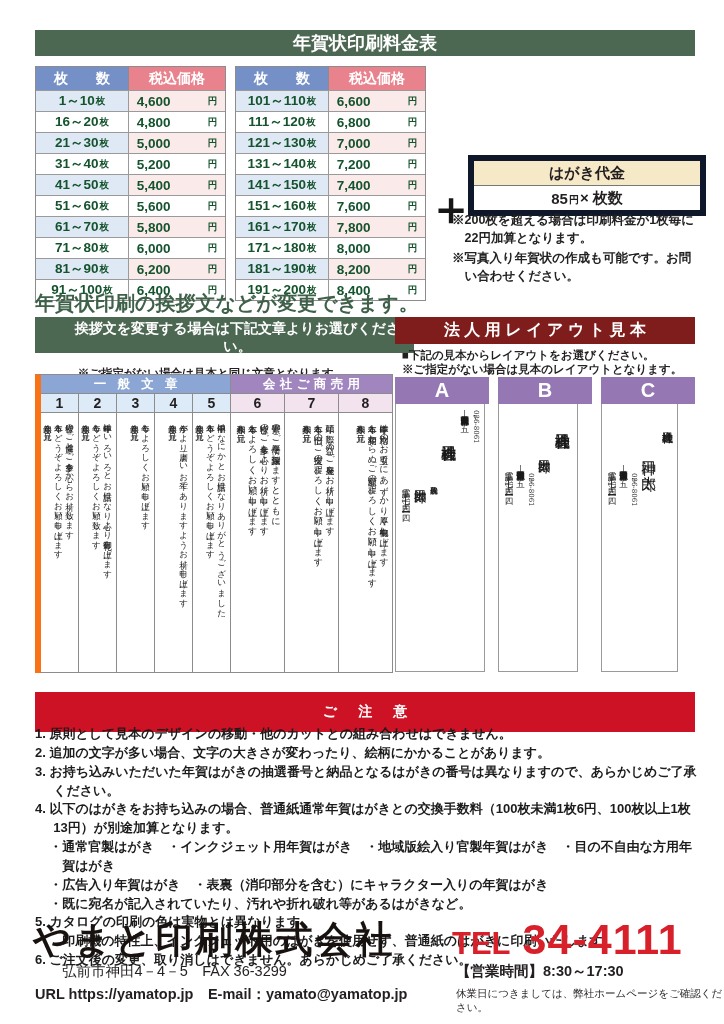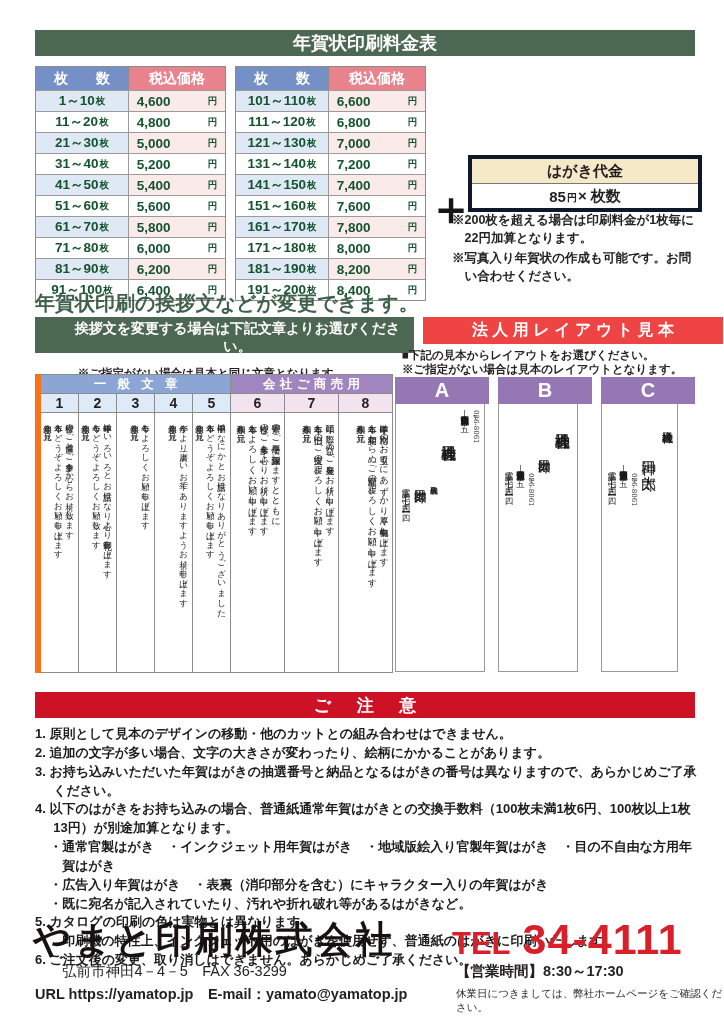--- a/index.html
+++ b/index.html
@@ -20,21 +20,21 @@
   .phead .h-price{background:#e8838e;border-left:1px solid #8c8c8c;}
   .prow{display:grid;grid-template-columns:92px 97px;height:21px;}
   .prow>div{display:flex;align-items:center;justify-content:center;border-top:1px solid #9a9a9a;
     font-size:13.5px;font-weight:bold;color:#14532d;}
   .prow .val{border-left:1px solid #9a9a9a;gap:36px;}
   .prow:nth-child(odd) .qty{background:#dfe9f5;}
   .prow:nth-child(odd) .val{background:#fbeaea;}
   .sfx{font-size:9.5px;margin-left:1px;font-weight:bold;}
   
   #plus{left:428px;top:178px;font-size:46px;font-weight:bold;color:#161616;}
-  #hagaki-box{left:468px;top:155px;width:226px;border:4px solid #0f172a;}
+  #hagaki-box{left:468px;top:155px;width:226px;border:6px solid #0f172a;}
   #hagaki-box .hb-head{height:24px;background:#f5e9c7;border-bottom:1px solid #777;
     display:flex;align-items:center;justify-content:center;font-weight:bold;font-size:15px;}
   #hagaki-box .hb-val{height:24px;display:flex;align-items:center;justify-content:center;font-weight:bold;font-size:15px;background:#fff;}
   #hagaki-box .hb-val .small{font-size:10px;margin:3px 1px 0 1px;}
   #price-notes{left:452px;top:212px;width:246px;font-size:12.5px;font-weight:bold;line-height:1.4;color:#222;}
   #price-notes div{padding-left:1em;text-indent:-1em;margin-bottom:3px;}
   
   #greet-heading{left:35px;top:290px;font-size:20px;font-weight:bold;color:#3f6149;}
   #greet-bar{left:35px;top:317px;width:353px;height:36px;background:#4c6852;color:#fff;text-align:center;padding-left:26px;}
   #greet-bar .l1{font-size:14px;font-weight:bold;padding-top:3px;}
@@ -47,23 +47,23 @@
   .gh{height:18px;display:flex;align-items:center;justify-content:center;color:#fff;font-weight:bold;font-size:12.5px;}
   .gh1{grid-column:1/6;background:#8ba6d4;letter-spacing:0.9em;text-indent:0.9em;}
   .gh2{grid-column:6/9;background:#a085bf;letter-spacing:0.35em;text-indent:0.35em;}
   .gnum{height:18px;display:flex;align-items:center;justify-content:center;font-weight:bold;font-size:14px;}
   .gnum.blue{background:#dcebf7;} .gnum.pink{background:#f3e3ee;}
   .gbody{height:260px;writing-mode:vertical-rl;font-family:"DejaVu Serif",serif;
     font-size:9px;color:#222;padding:5px 3px 3px 2px;box-sizing:border-box;background:#fff;}
   .gbody.narrow{font-size:8.5px;}
   .gbody .vline{line-height:1.3;}
   
-  #layout-bar{left:395px;top:317px;width:300px;height:27px;background:#ef4444;color:#fff;
+  #layout-bar{left:395px;top:317px;width:300px;height:27px;background:#7f1d1d;color:#fff;
     font-weight:bold;font-size:16px;display:flex;align-items:center;justify-content:center;
-    letter-spacing:0.28em;text-indent:0.28em;margin-left:28px;}
+    letter-spacing:0.28em;text-indent:0.28em;}
   #layout-note1{left:402px;top:348px;font-size:11.5px;font-weight:bold;}
   #layout-note2{left:402px;top:362px;font-size:11.5px;font-weight:bold;}
   .panel{top:377px;width:94px;}
   #panel-a{left:395px;} #panel-b{left:498px;} #panel-c{left:601px;}
   .panel-head{height:27px;background:#9577b3;color:#fff;font-weight:bold;font-size:20px;
     display:flex;align-items:center;justify-content:center;}
   .panel-body{height:268px;border:1px solid #9a9a9a;border-top:none;box-sizing:border-box;
     writing-mode:vertical-rl;font-family:"DejaVu Serif",serif;color:#1a1a1a;
     padding:6px 4px;background:#fff;}
   .vl{line-height:1.35;}
@@ -73,22 +73,22 @@
   .p-co-md{font-size:11px;}
   .p-title{font-size:7.5px;}
   .p-person{font-size:12.5px;}
   .p-person-lg{font-size:15px;}
   .p-phone{font-size:8.5px;}
   .a-co{text-indent:1.6em;} .a-title{text-indent:9.5em;} .a-person{text-indent:5.6em;} .a-phone{text-indent:8.5em;}
   .b-co{text-indent:0.8em;} .b-person{text-indent:3.2em;}
   .b-postal{text-indent:9em;} .b-addr{text-indent:6.5em;} .b-phone{text-indent:6.5em;}
   .c-co{text-indent:1.2em;} .c-person{text-indent:2.6em;}
   
-  #notice-bar{left:35px;top:692px;width:660px;height:26px;background:#cd1225;color:#fff;
-    font-weight:bold;font-size:17px;display:flex;align-items:center;justify-content:center;
+  #notice-bar{left:35px;top:692px;width:660px;height:40px;background:#cd1225;color:#fff;
+    font-weight:bold;font-size:14px;display:flex;align-items:center;justify-content:center;
     letter-spacing:1.5em;text-indent:1.5em;}
   #notice-list{left:35px;top:725px;width:664px;font-size:13px;font-weight:bold;line-height:1.45;color:#1c1c1c;}
   #notice-list .n0{padding-left:1.4em;text-indent:-1.4em;}
   #notice-list .n1{margin-left:1.1em;padding-left:1em;text-indent:-1em;}
   #notice-list .n2{margin-left:2.1em;}
   
   #footer-company{left:33px;top:915px;font-size:37px;font-weight:bold;color:#17120f;letter-spacing:3px;}
   #footer-tel{left:452px;top:915px;color:#d7202a;font-weight:bold;display:flex;align-items:baseline;}
   #footer-tel .tel-label{font-size:31px;margin-right:12px;}
   #footer-tel .tel-number{font-size:43px;letter-spacing:1px;}
@@ -113,21 +113,21 @@
           <span>1～10</span>
           <span class="sfx">枚</span>
         </div>
         <div class="val">
           <span>4,600</span>
           <span class="sfx">円</span>
         </div>
       </div>
     <div class="prow">
         <div class="qty">
-          <span>11～20</span>
+          <span>16～20</span>
           <span class="sfx">枚</span>
         </div>
         <div class="val">
           <span>4,800</span>
           <span class="sfx">円</span>
         </div>
       </div>
     <div class="prow">
         <div class="qty">
           <span>21～30</span>

